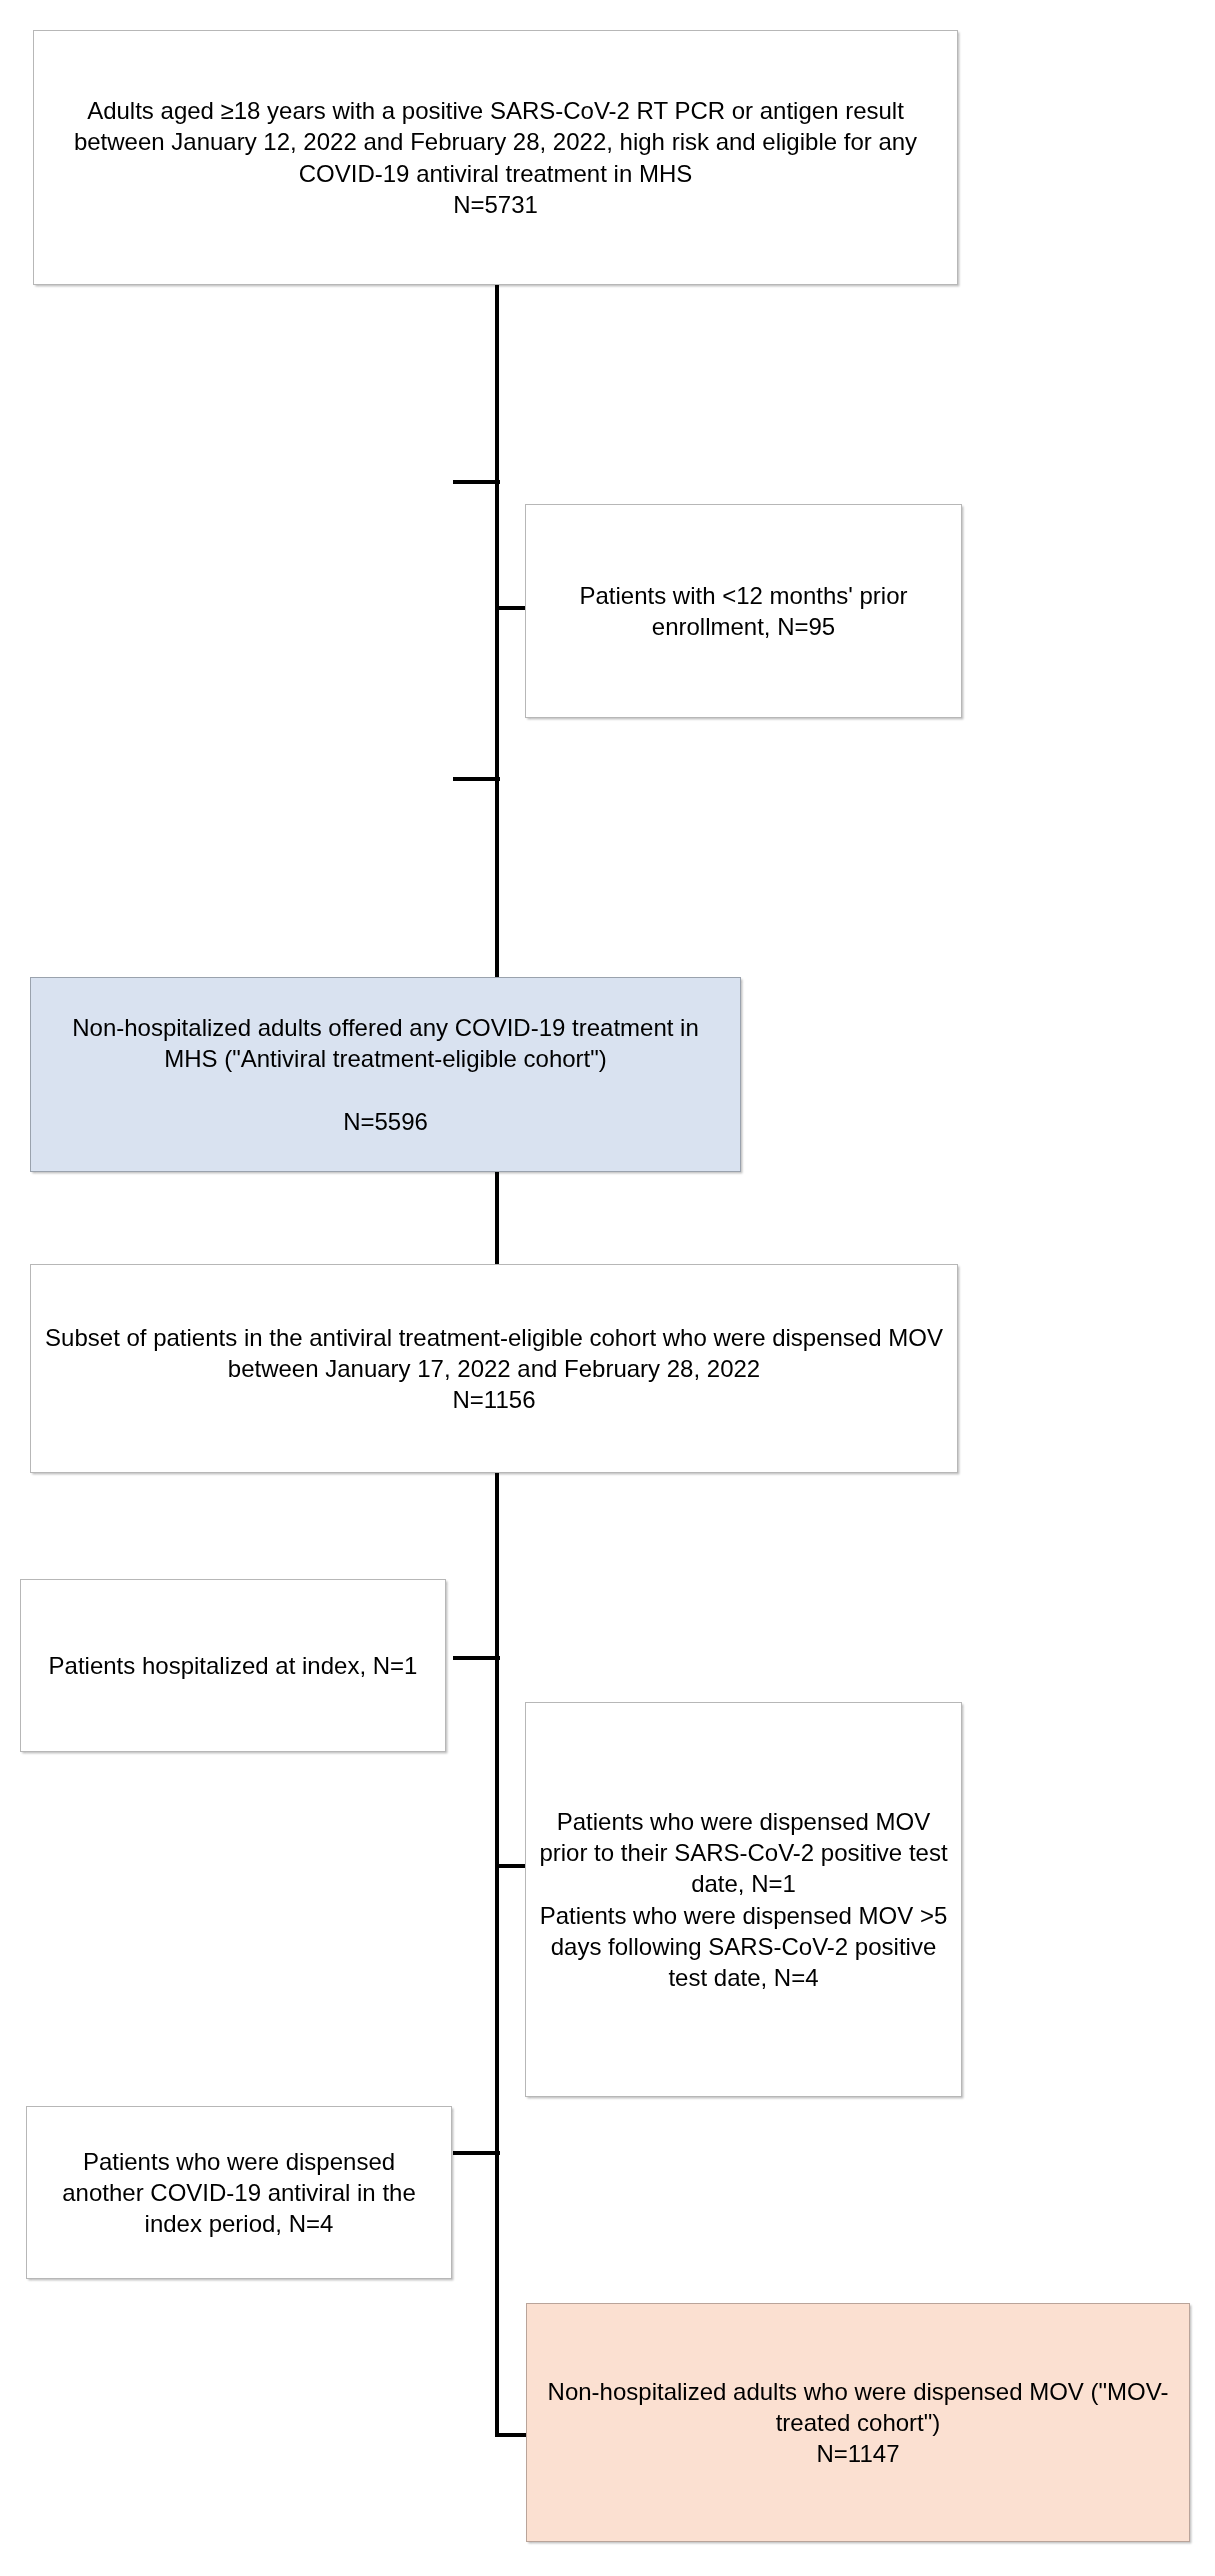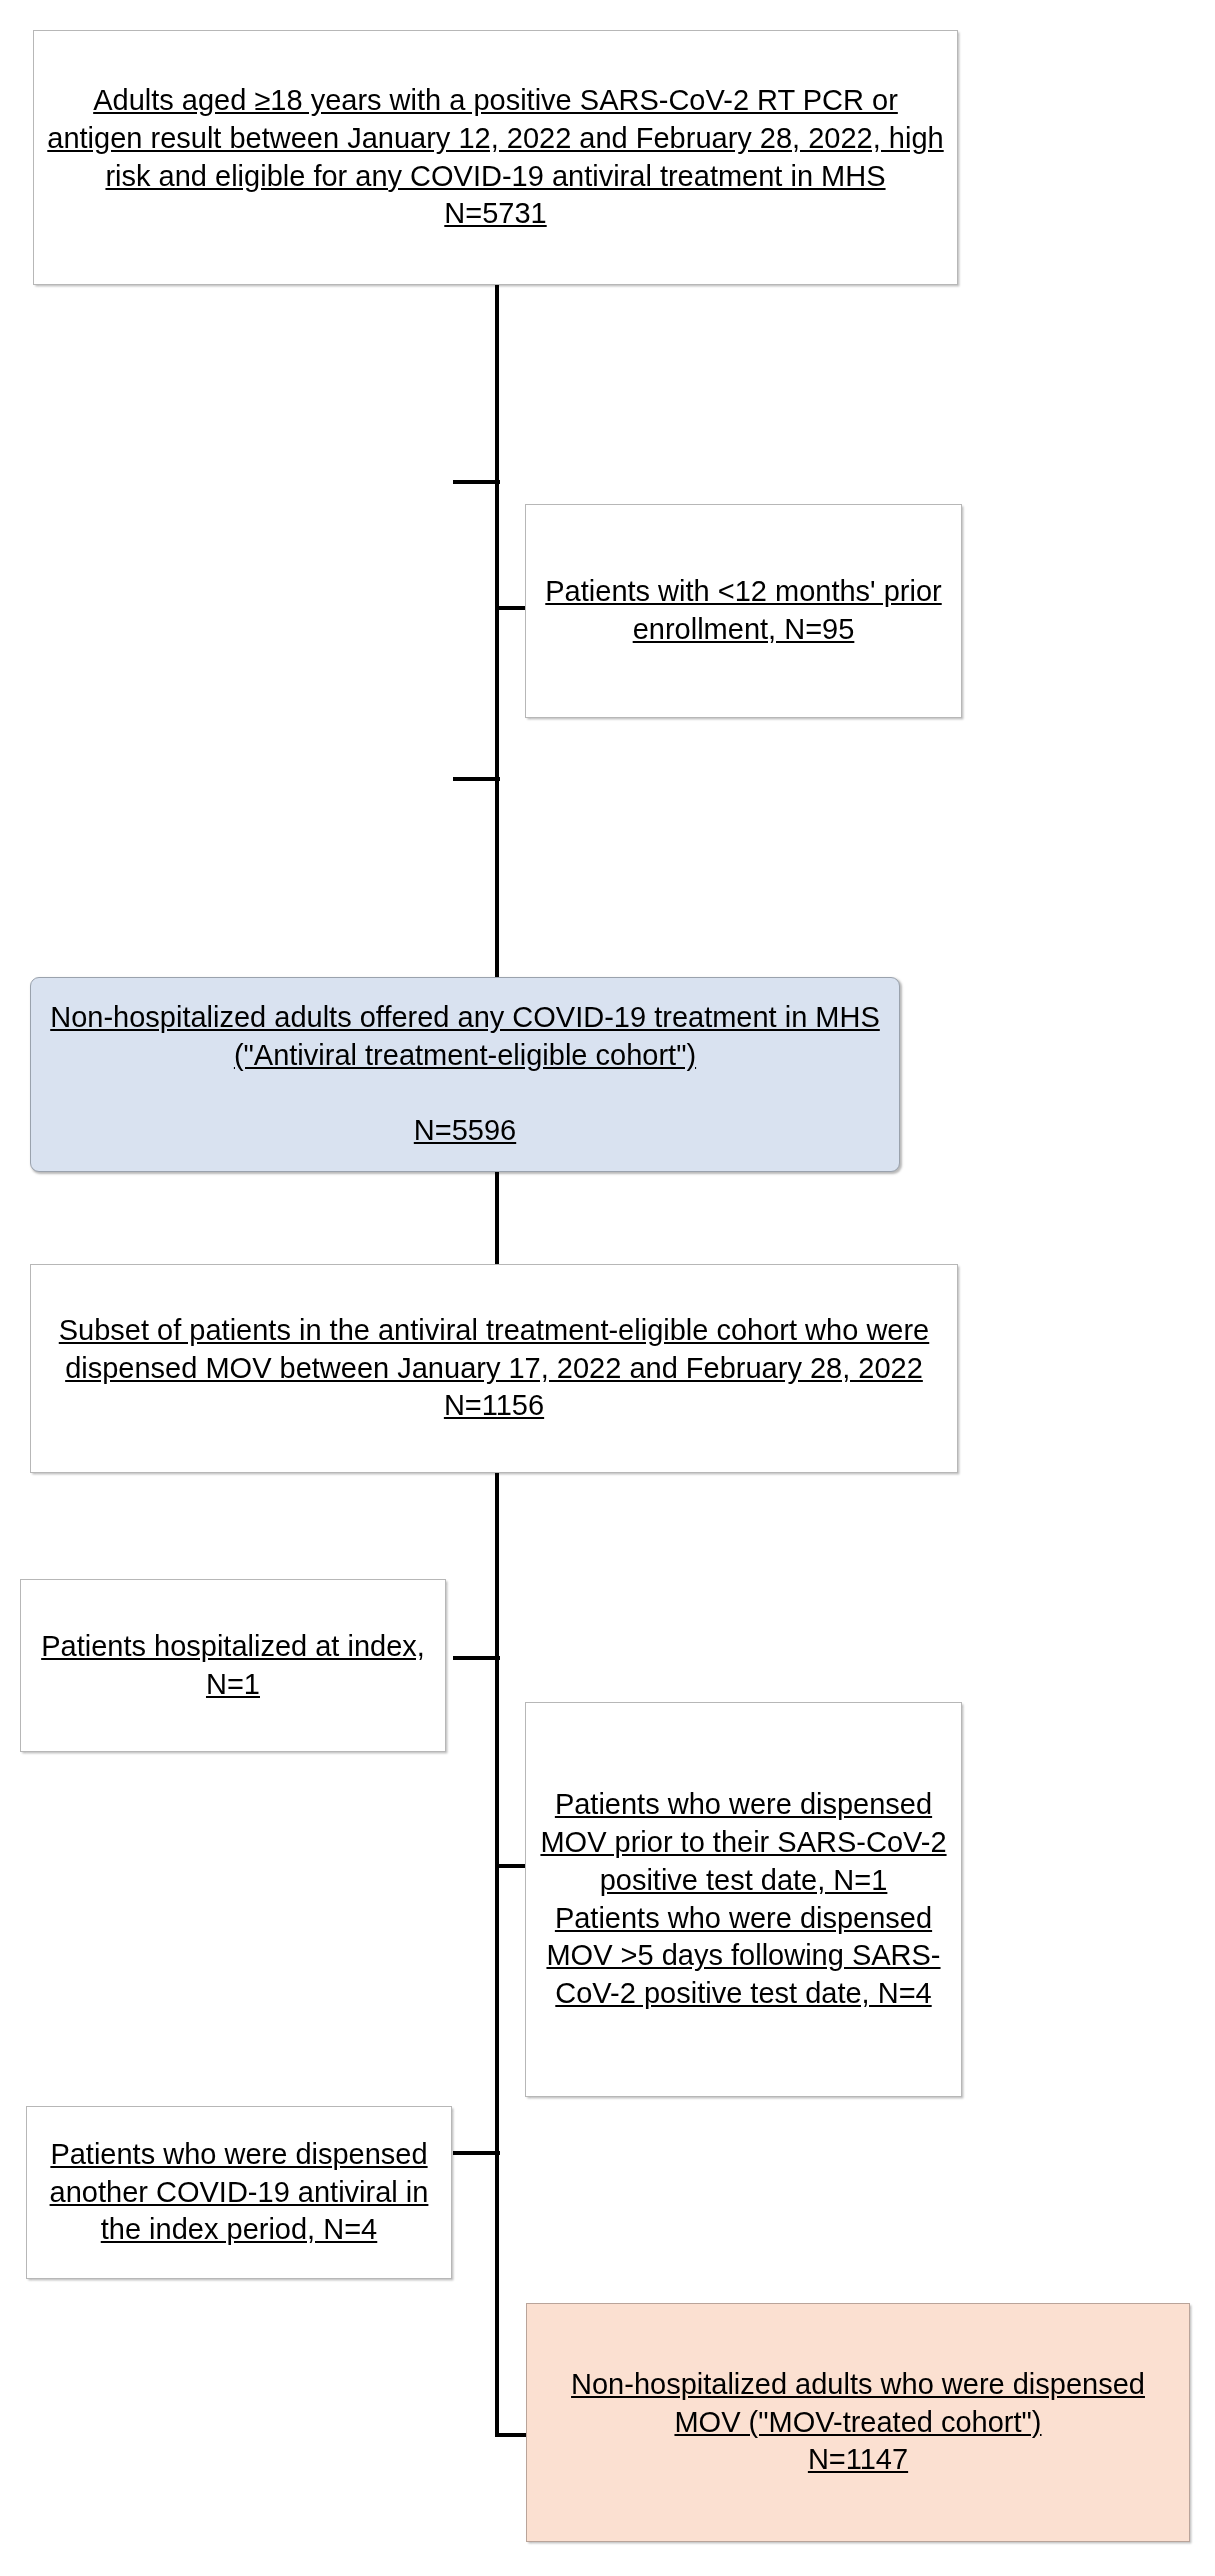--- a/index.html
+++ b/index.html
@@ -22,24 +22,23 @@
   .fbox {
     position: absolute;
     box-sizing: border-box;
     background: #ffffff;
     border: 1.1px solid #b7b7b7;
     box-shadow: 1.6px 1.6px 2.2px rgba(0,0,0,0.28);
     display: flex;
     align-items: center;
     text-align: center;
     color: #000000;
-    font-size: 29px;
+    font-size: 24px;
     line-height: 1.30;
     padding: 5.4px 12px;
-    text-decoration: underline;
   }
   .fbox .txt {
     width: 100%;
     white-space: pre-line;
   }
   .fbox.cohort-blue {
     background: #d9e2f0;
     border-color: #9aa2ad;
   }
   .fbox.cohort-orange {
@@ -87,21 +86,21 @@
     <span class="txt">Adults aged ≥18 years with a positive SARS-CoV-2 RT PCR or antigen result between January 12, 2022 and February 28, 2022, high risk and eligible for any COVID-19 antiviral treatment in MHS
 N=5731</span>
   </div>
 
 
   <div class="fbox" style="left:525px; top:504px; width:437px; height:214px;">
     <span class="txt">Patients with &lt;12 months' prior enrollment, N=95</span>
   </div>
 
 
-  <div class="fbox cohort-blue" style="left:30px; top:977px; width:870px; height:195px;border-radius:9px;">
+  <div class="fbox cohort-blue" style="left:30px; top:977px; width:711px; height:195px;">
     <span class="txt">Non-hospitalized adults offered any COVID-19 treatment in MHS ("Antiviral treatment-eligible cohort")
 
 N=5596</span>
   </div>
 
   <div class="fbox" style="left:30px; top:1264px; width:928px; height:209px;">
     <span class="txt">Subset of patients in the antiviral treatment-eligible cohort who were dispensed MOV between January 17, 2022 and February 28, 2022
 N=1156</span>
   </div>
 

